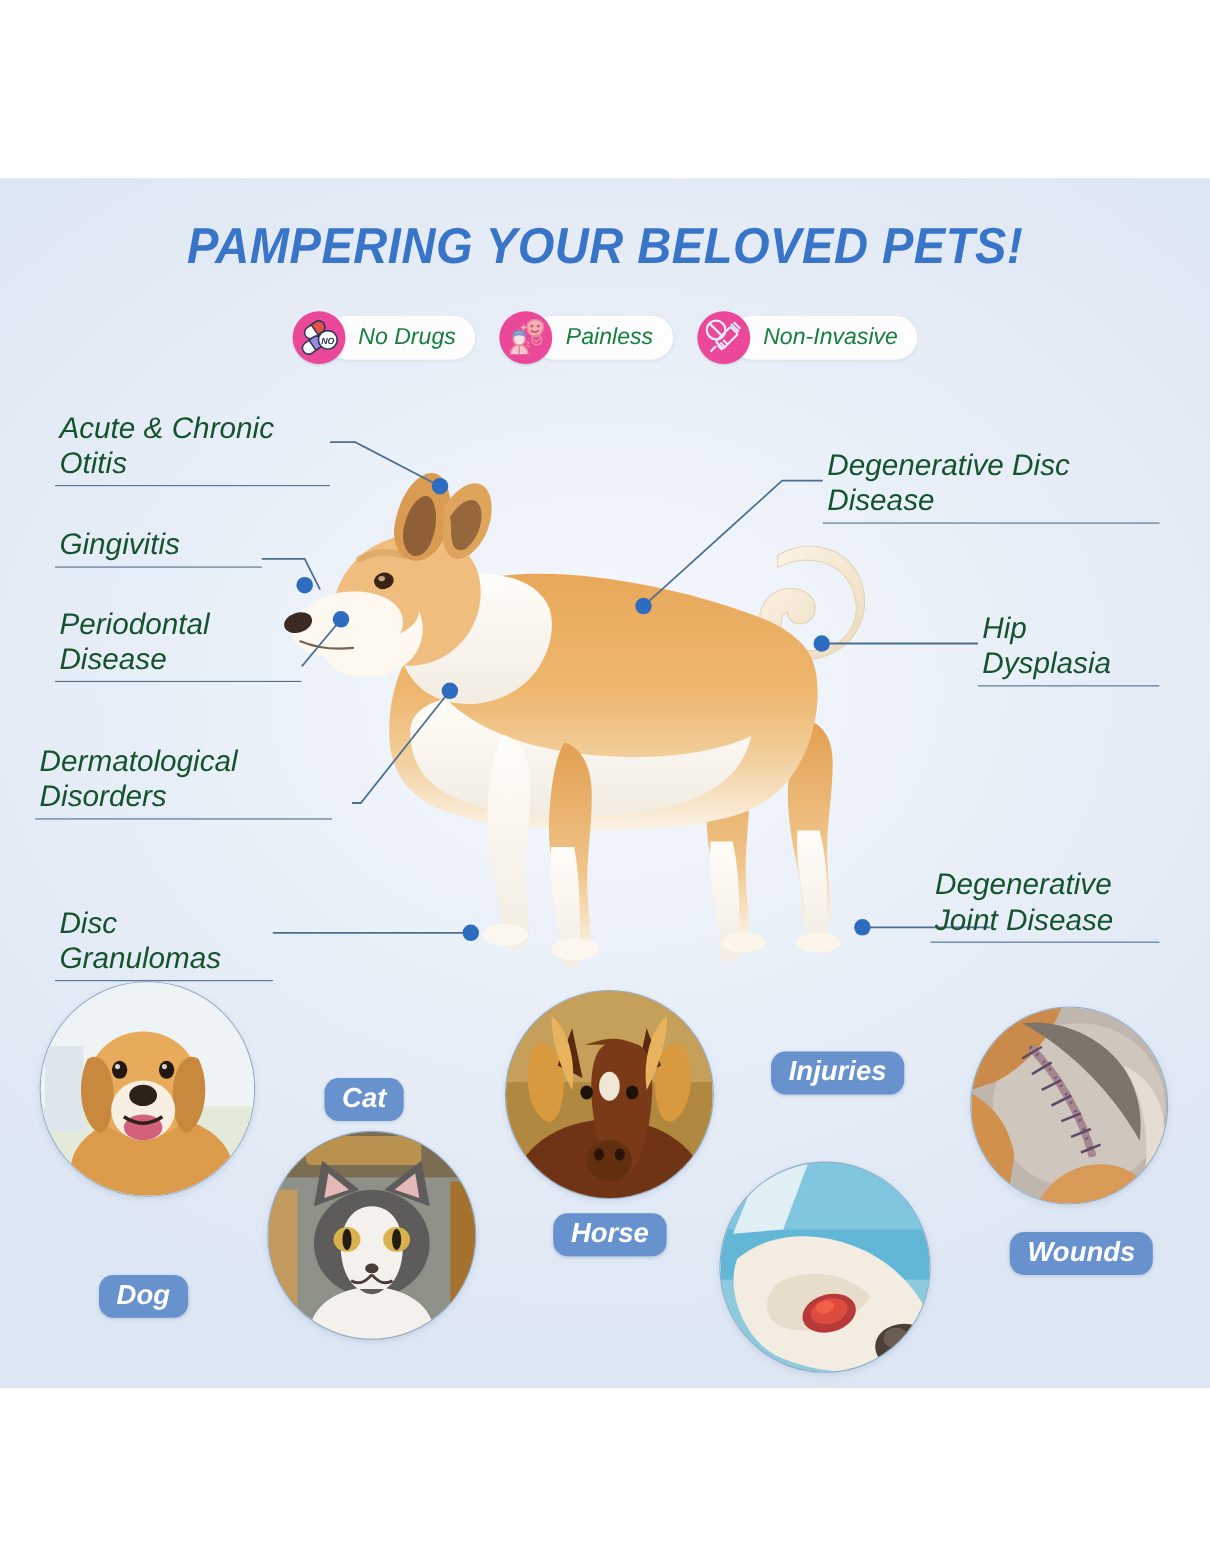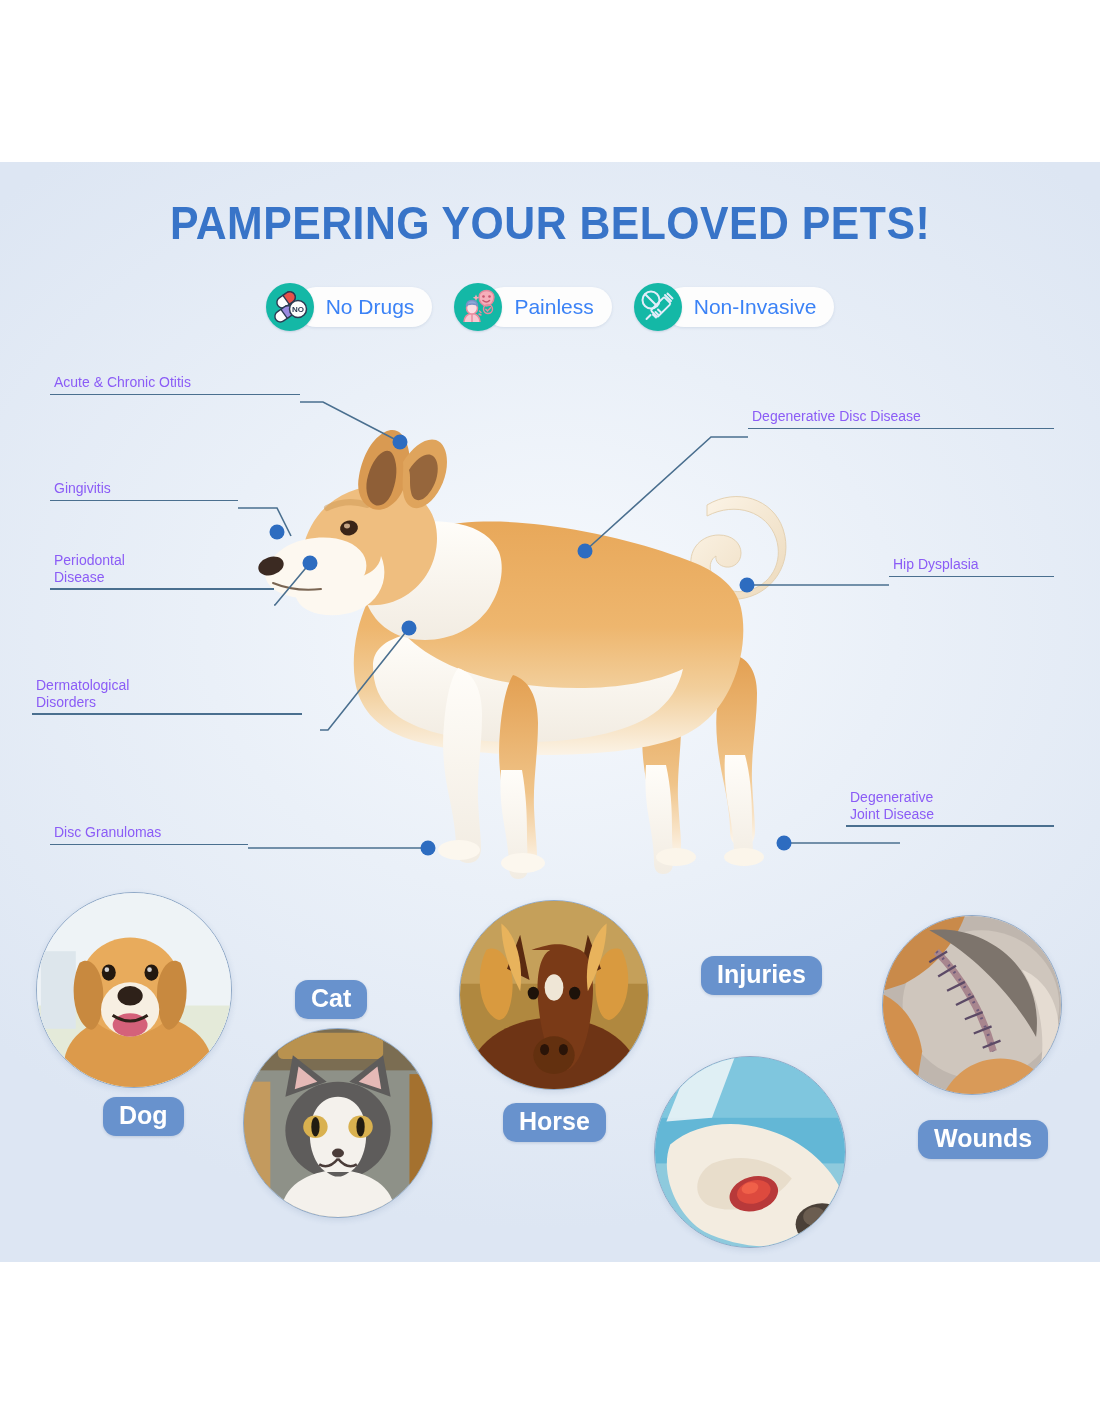--- a/index.html
+++ b/index.html
@@ -7,20 +7,21 @@
   html, body {
     width: 1100px; height: 1422px;
     background: #ffffff;
     font-family: "Liberation Sans", sans-serif;
     overflow: hidden;
   }
   #page {
     position: relative;
     width: 1100px; height: 1422px;
     background: #ffffff;
+    font-style: italic;
   }
 
   
   #panel {
     position: absolute;
     left: 0; top: 162px;
     width: 1100px; height: 1100px;
     background:
       radial-gradient(ellipse 70% 55% at 50% 42%, #f6f9fd 0%, #eaf0f8 45%, #dde6f3 100%);
   }
@@ -54,54 +55,54 @@
     position: relative;
     display: flex;
     align-items: center;
     height: 48px;
   }
   .badge-ico {
     position: relative;
     z-index: 2;
     width: 48px; height: 48px;
     border-radius: 50%;
-    background: #14b8a6;
+    background: #ec4899;
     display: flex; align-items: center; justify-content: center;
     flex: 0 0 48px;
     box-shadow: 0 1px 2px rgba(40,70,120,0.18);
   }
   .badge-ico svg { display:block; }
   .badge-pill {
     position: relative;
     z-index: 1;
     margin-left: -18px;
     height: 40px;
     padding: 0 18px 0 30px;
     background: #fdfdfd;
     border-radius: 20px;
     display: flex; align-items: center;
     font-size: 21px;
-    color: #3b82f6;
+    color: #15803d;
     white-space: nowrap;
     box-shadow: 0 1px 3px rgba(60,90,140,0.13);
   }
 
   
   #dogwrap {
     position: absolute;
     left: 255px; top: 420px;
     width: 600px; height: 485px;
   }
   #dogwrap svg { display: block; width: 100%; height: 100%; }
 
   
   .callout { position: absolute; }
   .callout .ctext {
-    font-size: 14px;
-    color: #8b5cf6;
+    font-size: 27px;
+    color: #14532d;
     line-height: 1.18;
     white-space: pre-line;
     padding: 0 4px 3px 4px;
   }
   .callout.left .ctext { text-align: left; }
   .callout.right .ctext { }
   .crule { height: 1.6px; background: #4a6f8f; width: 100%; }
 
   
   #leaders { position: absolute; left:0; top:0; width:1100px; height:1422px; pointer-events:none; }
@@ -359,21 +360,21 @@
       <ellipse cx="48" cy="60" rx="15" ry="14" fill="#f7efe2"></ellipse>
       <ellipse cx="48" cy="53" rx="6.5" ry="5" fill="#2e2119"></ellipse>
       <ellipse cx="37" cy="41" rx="3.6" ry="4.2" fill="#23180f"></ellipse>
       <ellipse cx="59" cy="41" rx="3.6" ry="4.2" fill="#23180f"></ellipse>
       <circle cx="36" cy="39.5" r="1.2" fill="#fff" opacity="0.8"></circle>
       <circle cx="58" cy="39.5" r="1.2" fill="#fff" opacity="0.8"></circle>
       <ellipse cx="48" cy="68" rx="9" ry="6" fill="#d4617a"></ellipse>
       <path d="M39 63q9 6 18 0" fill="none" stroke="#2e2119" stroke-width="1.6"></path>
     </svg>
   </div>
-  <div class="plabel" style="left:90px; top:1097px;margin-left:13px;">Dog</div>
+  <div class="plabel" style="left:90px; top:1159px;">Dog</div>
 
   <div class="photo" style="left:243px; top:1028px; width:190px; height:190px;">
     <svg viewBox="0 0 100 100">
       <rect width="100" height="100" fill="#8e9188"></rect>
       <rect x="0" y="0" width="100" height="22" fill="#7b6d52"></rect>
       <rect x="18" y="2" width="56" height="14" rx="3" fill="#b9924f"></rect>
       <rect x="0" y="28" width="14" height="72" fill="#c39a5e"></rect>
       <rect x="88" y="24" width="12" height="76" fill="#a4712f"></rect>
       <path d="M22 36L26 14l18 14z" fill="#5e5c5b"></path>
       <path d="M78 36L74 14 56 28z" fill="#5e5c5b"></path>

